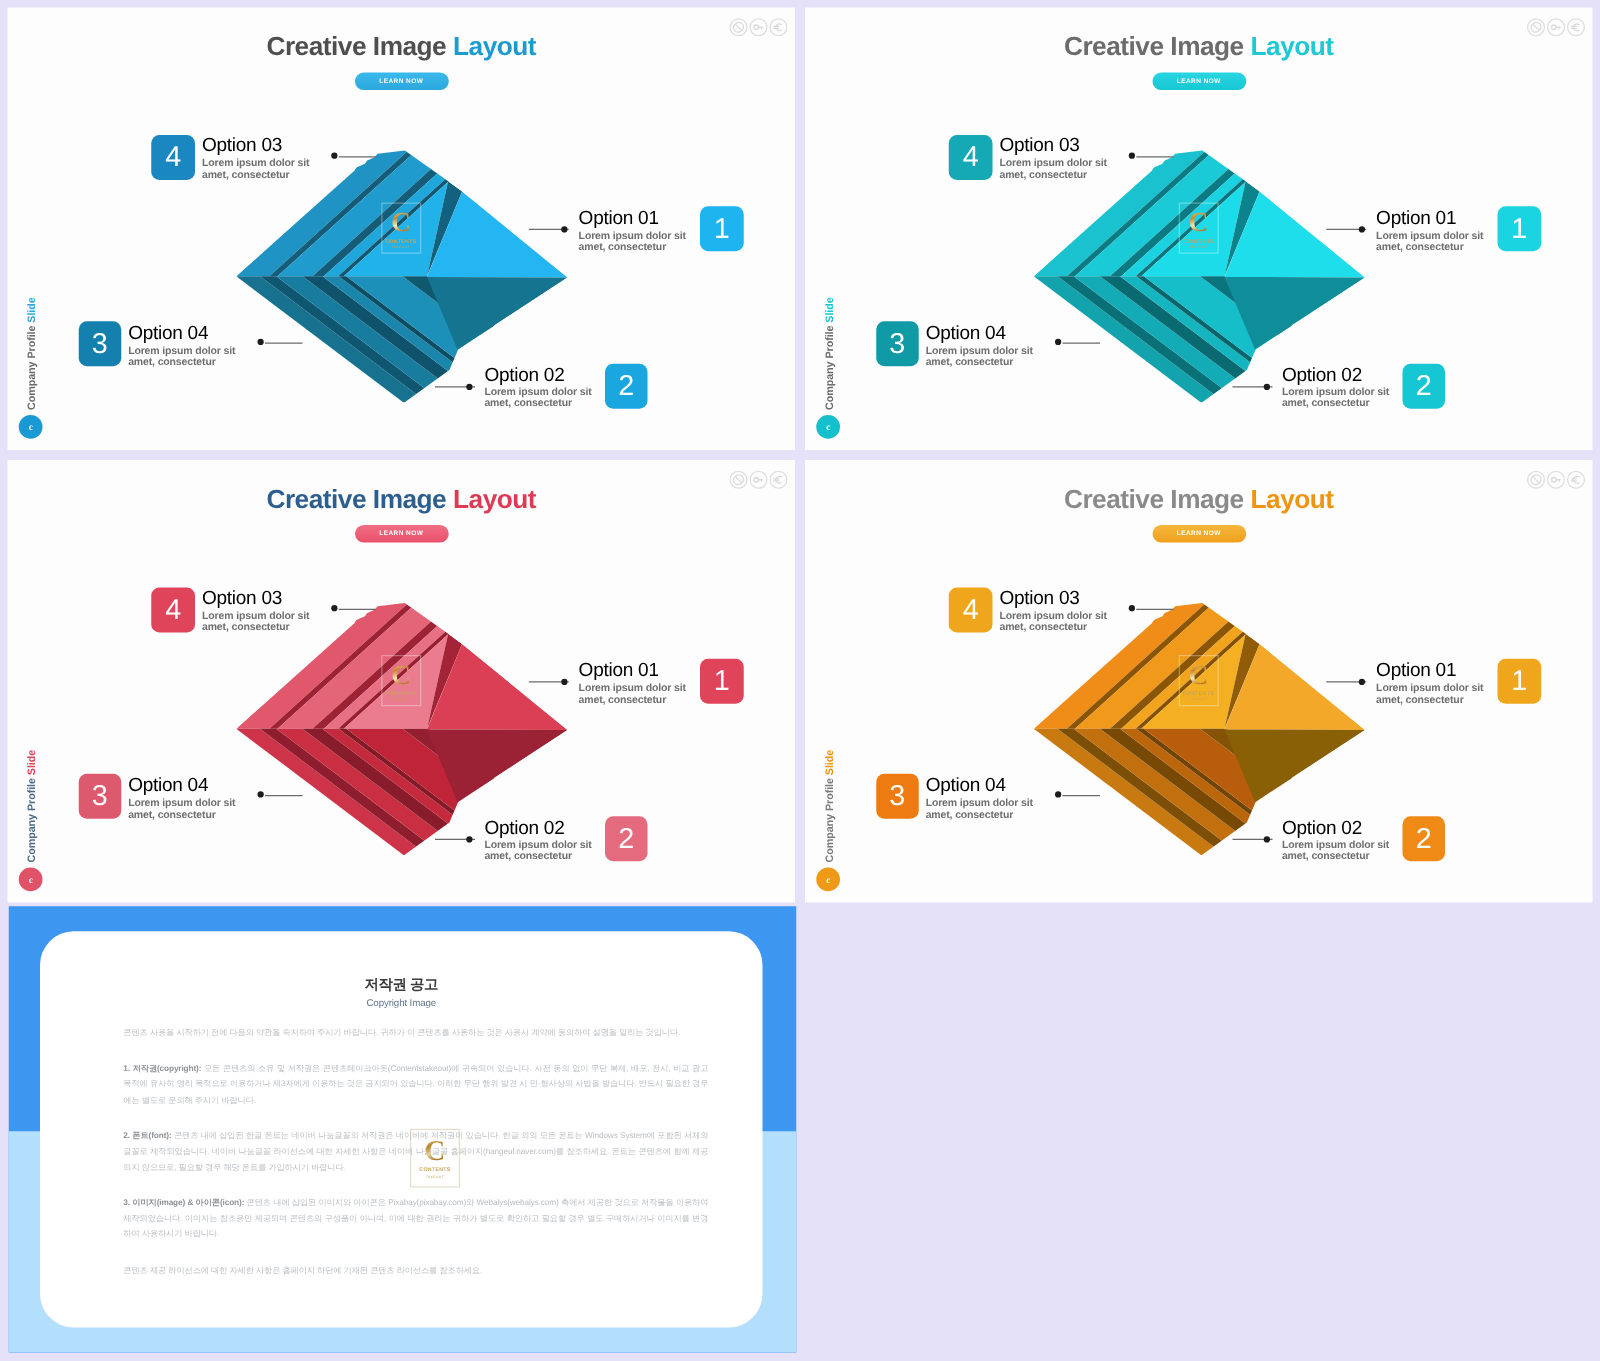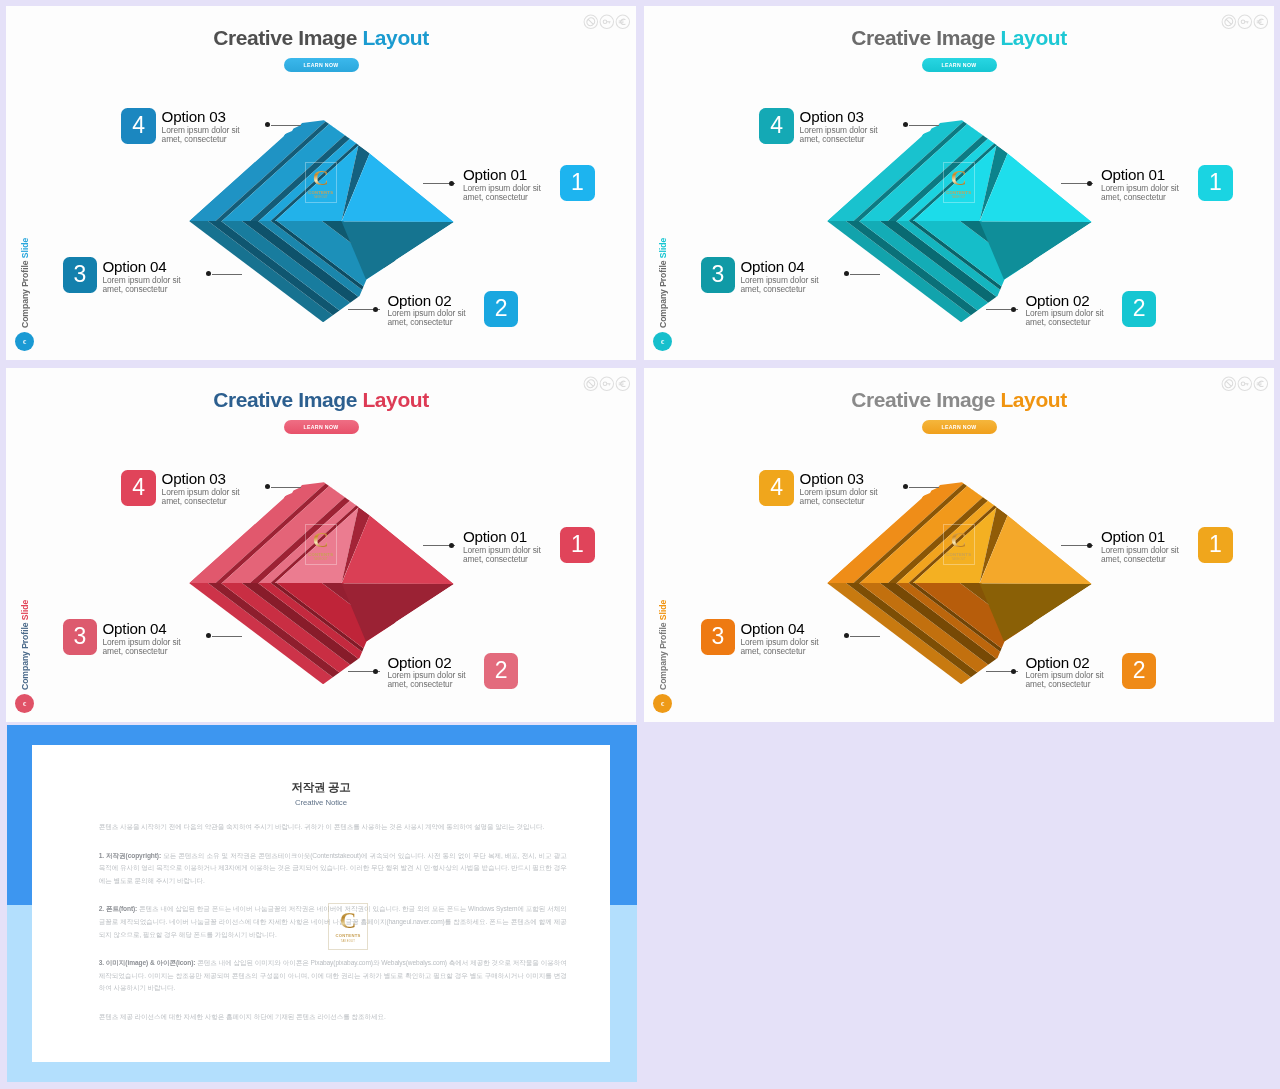--- a/index.html
+++ b/index.html
@@ -14,41 +14,41 @@
   .btn{position:absolute;left:50%;margin-left:-37.5px;top:52px;width:75px;height:14px;border-radius:7px;
        color:#fff;font-size:5.2px;font-weight:bold;letter-spacing:.35px;display:flex;align-items:center;justify-content:center;}
   .vert{position:absolute;left:23.5px;top:312px;transform:rotate(-90deg);transform-origin:left bottom;white-space:nowrap;
         font-size:8.6px;font-weight:bold;color:#6a6a6a;letter-spacing:-0.05px;}
   .dot-logo{position:absolute;left:9.1px;top:326.3px;width:19px;height:19px;border-radius:50%;
         display:flex;align-items:center;justify-content:center;color:#fff;font-size:7.5px;font-weight:bold;font-family:"Liberation Serif",serif;}
   .corner{position:absolute;left:577.4px;top:8px;display:flex;gap:0px;}
   .corner svg{display:block}
   .opt{position:absolute;}
   .opt .h{font-size:15.2px;color:#000000;white-space:nowrap;line-height:14.5px;font-weight:normal;letter-spacing:-0.2px;}
-  .opt .s{font-size:8.4px;color:#6e6e6e;line-height:8.1px;white-space:nowrap;margin-top:1px;letter-spacing:-0.1px;}
+  .opt .s{font-size:8.4px;color:#6e6e6e;line-height:8.1px;white-space:nowrap;margin-top:1px;letter-spacing:-0.1px;font-weight:bold;}
   .numbox{position:absolute;width:34.5px;height:36px;border-radius:6.5px;display:flex;align-items:center;justify-content:center;
       color:#fff;font-size:23px;font-weight:normal;line-height:1;padding-bottom:1px;box-sizing:border-box;}
   .lead{position:absolute;height:1px;background:#6a6a6a;}
   .leaddot{position:absolute;width:5px;height:5px;border-radius:50%;background:#1c1c1c;}
   .dia{position:absolute;left:0;top:0;width:630px;height:354px;}
   .wm{position:absolute;left:298.5px;top:155.9px;width:32.4px;height:41px;border:1px solid rgba(255,255,255,.32);
       display:flex;flex-direction:column;align-items:center;justify-content:flex-start;padding-top:4px;
       box-sizing:border-box;overflow:hidden;}
   .wmc{font-family:"Liberation Serif",serif;font-weight:bold;font-size:22px;line-height:22px;
      background:linear-gradient(165deg,#eedc9d 0%,#c8892c 32%,#f7e7b6 55%,#b9781f 78%,#e8c67e 100%);
      -webkit-background-clip:text;background-clip:text;color:transparent;}
   .wmt1{font-size:4.2px;letter-spacing:.25px;color:#c9a155;margin-top:1px;font-weight:bold;line-height:5px}
   .wmt2{font-size:2.6px;letter-spacing:.35px;color:#c9a155;margin-top:1.5px;line-height:3px}
   .cp-wm .wmc{font-size:23px;line-height:22px;
      background:linear-gradient(165deg,#d9c07a 0%,#b8862e 32%,#e7d29a 55%,#a9761f 78%,#d6b96f 100%);
      -webkit-background-clip:text;background-clip:text;color:transparent;}
   .cp-wm{border:1px solid rgba(180,160,110,.35)}
   #copy{position:absolute;left:7px;top:725px;width:630px;height:357px;background:#3d96f0;overflow:hidden;}
   #copy .lower{position:absolute;left:0;right:0;top:180px;bottom:0;background:#b3dffd;}
-  #copy .inner{position:absolute;left:25px;top:20px;width:578px;height:317px;background:#fff;}
+  #copy .inner{position:absolute;left:25px;top:20px;width:578px;height:317px;background:#fff;border-radius:27px;}
   .cp-title{text-align:center;font-size:11.5px;font-weight:bold;color:#3a3a3a;padding-top:35px;letter-spacing:-.3px;}
   .cp-sub{text-align:center;font-size:7.8px;color:#62748a;margin-top:3px;letter-spacing:-.1px;}
   .cp-body{position:absolute;left:66.7px;width:468px;top:76px;}
   .cp-p{font-size:6.6px;color:#b9bdc1;line-height:12.6px;margin:0;padding-bottom:16px;letter-spacing:-0.1px;text-align:justify;}
   .cp-b{font-weight:bold;color:#8d9095}
   .cp-wm{position:absolute;left:296px;top:158px;width:38px;height:45px;display:flex;
      flex-direction:column;align-items:center;justify-content:center;overflow:hidden;}
 </style>
 </head>
 <body>
@@ -389,21 +389,21 @@
       </div>
       <div class="numbox" style="left: 115.3px; top: 102px; background: rgb(240, 166, 28);">4</div>
       <div class="lead" style="left: 265px; top: 118.5px; width: 30px;"></div>
       <div class="leaddot" style="left: 258.8px; top: 116.3px;"></div>
     </div>
 
   <div id="copy">
     <div class="lower"></div>
     <div class="inner">
       <div class="cp-title">저작권 공고</div>
-      <div class="cp-sub">Creative Notice</div>
+      <div class="cp-sub">Copyright Image</div>
       <div class="cp-body" id="cpbody">
           <p class="cp-p">콘텐츠 사용을 시작하기 전에 다음의 약관을 숙지하여 주시기 바랍니다. 귀하가 이 콘텐츠를 사용하는 것은 사용시 계약에 동의하여 설명을 알리는 것입니다.</p>
           <p class="cp-p"><span class="cp-b">1. 저작권(copyright):</span> 모든 콘텐츠의 소유 및 저작권은 콘텐츠테이크아웃(Contentstakeout)에 귀속되어 있습니다. 사전 동의 없이 무단 복제, 배포, 전시, 비교 광고 목적에 유사히 영리 목적으로 이용하거나 제3자에게 이용하는 것은 금지되어 있습니다. 이러한 무단 행위 발견 시 민·형사상의 사법을 받습니다. 반드시 필요한 경우에는 별도로 문의해 주시기 바랍니다.</p>
           <p class="cp-p"><span class="cp-b">2. 폰트(font):</span> 콘텐츠 내에 삽입된 한글 폰트는 네이버 나눔글꼴의 저작권은 네이버에 저작권이 있습니다. 한글 외의 모든 폰트는 Windows System에 포함된 서체의 글꼴로 제작되었습니다. 네이버 나눔글꼴 라이선스에 대한 자세한 사항은 네이버 나눔글꼴 홈페이지(hangeul.naver.com)를 참조하세요. 폰트는 콘텐츠에 함께 제공되지 않으므로, 필요할 경우 해당 폰트를 가입하시기 바랍니다.</p>
           <p class="cp-p"><span class="cp-b">3. 이미지(image) &amp; 아이콘(icon):</span> 콘텐츠 내에 삽입된 이미지와 아이콘은 Pixabay(pixabay.com)와 Webalys(webalys.com) 측에서 제공한 것으로 저작물을 이용하여 제작되었습니다. 이미지는 참조용만 제공되며 콘텐츠의 구성품이 아니며, 이에 대한 권리는 귀하가 별도로 확인하고 필요할 경우 별도 구매하시거나 이미지를 변경하여 사용하시기 바랍니다.</p>
           <p class="cp-p">콘텐츠 제공 라이선스에 대한 자세한 사항은 홈페이지 하단에 기재된 콘텐츠 라이선스를 참조하세요.</p>
         </div>
       <div class="cp-wm">
         <div class="wmc">C</div>
         <div class="wmt1">CONTENTS</div>

